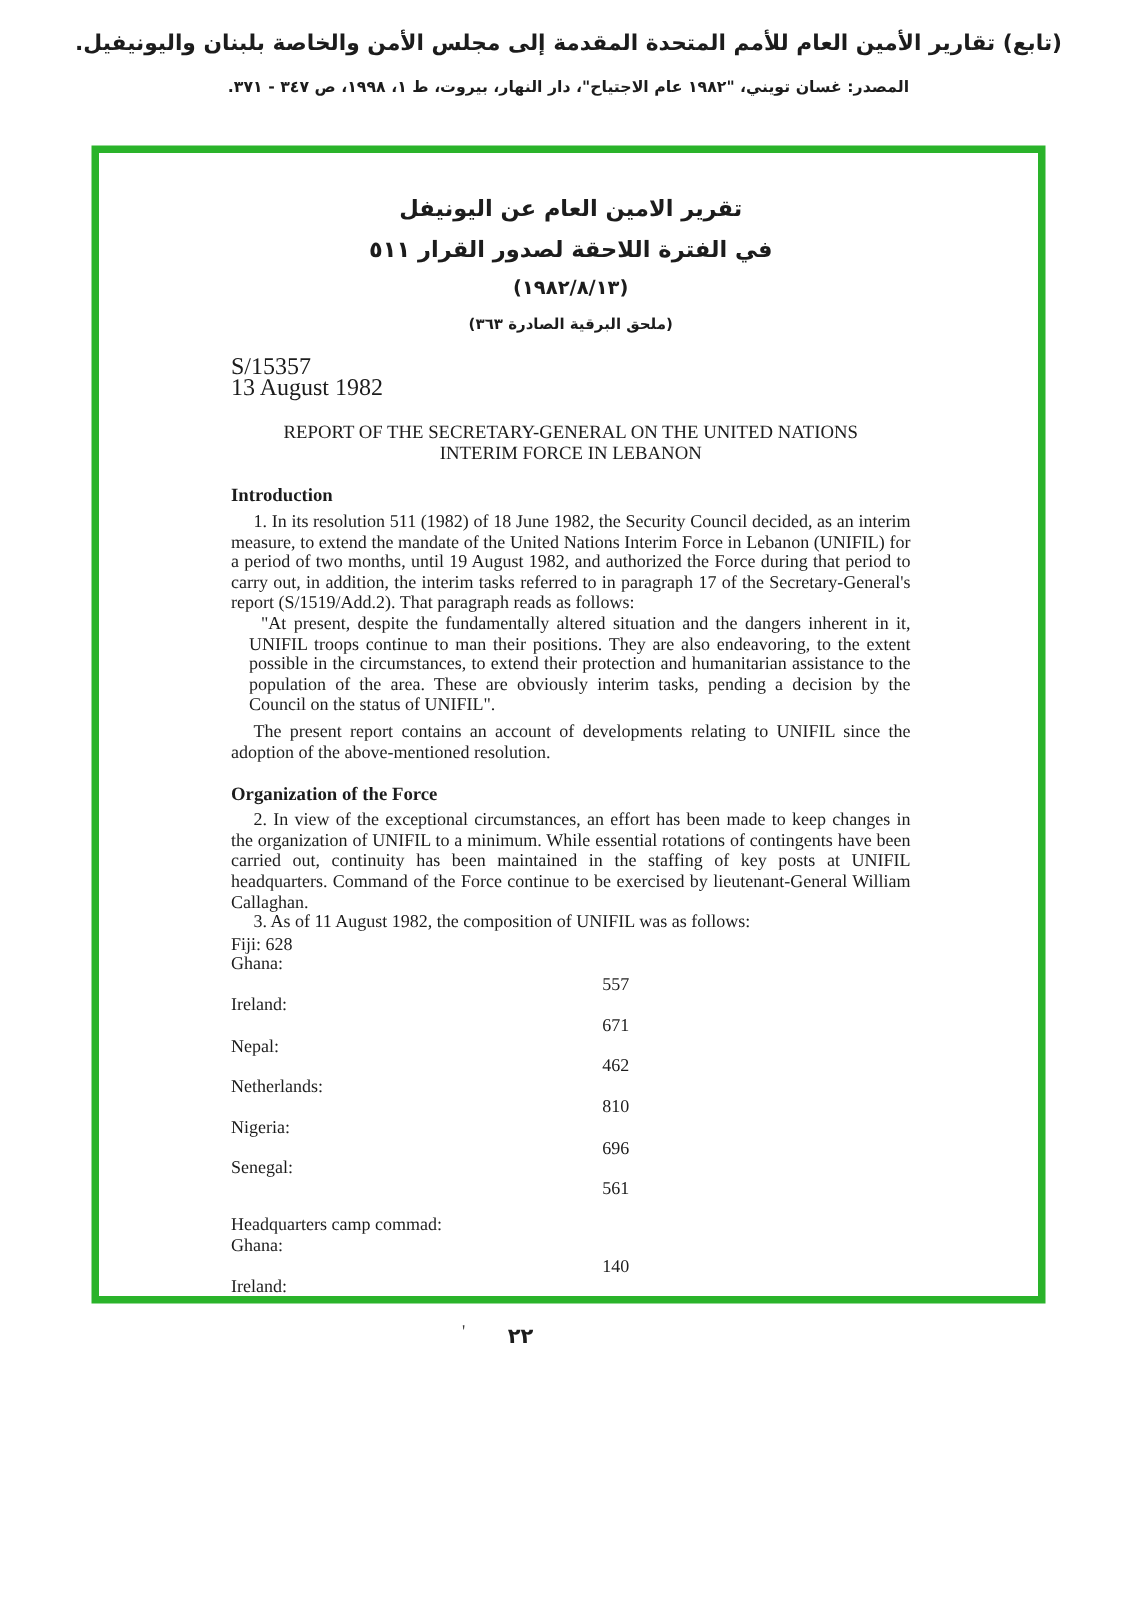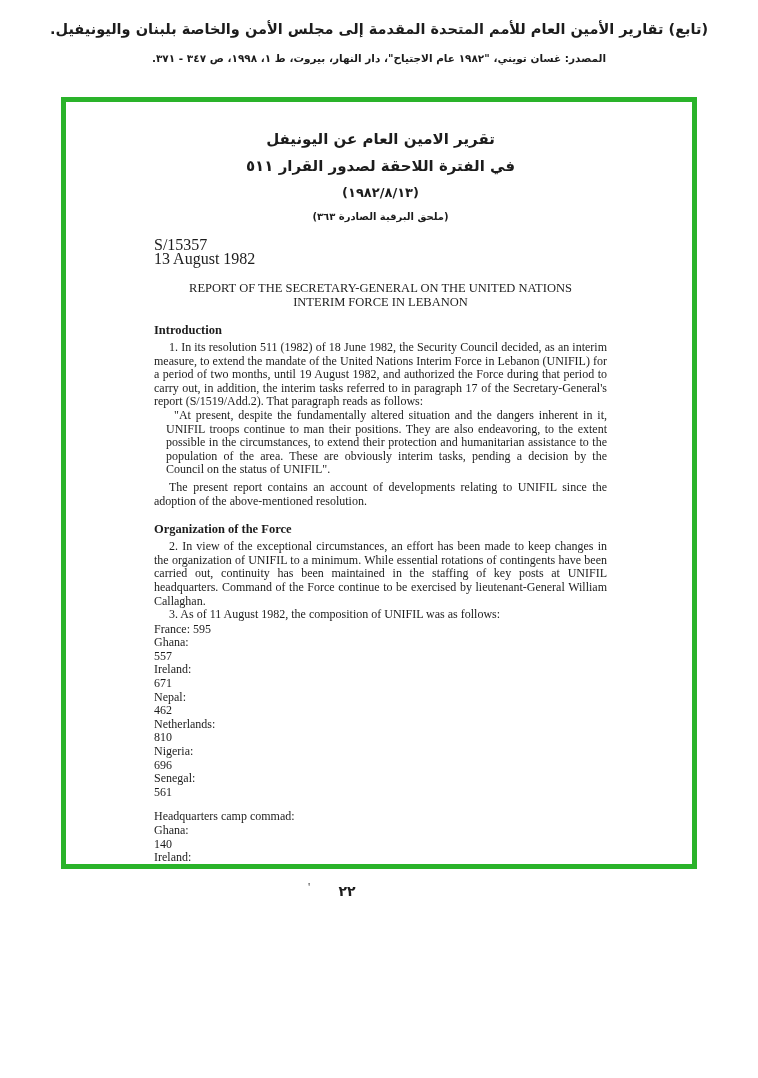--- a/index.html
+++ b/index.html
@@ -59,21 +59,21 @@
     text-align:justify;
     margin-top:4px;
   }
   .para.indent { text-indent:15px; }
   .quote { margin-left:12px; text-indent:8px; margin-top:0; }
 
   
   .comp { margin-top:1px; font-size:12px; line-height:13.6px; }
   .comp-line { white-space:pre; }
   .comp-row { display:flex; justify-content:space-between;flex-direction:column; }
-  .comp-row .num { text-align:left; }
+  .comp-row .num { text-align:center; }
   .comp-group { margin-top:11px; }
 
   
   .footer { position:relative; margin-top:13px; text-align:center; }
   .footer .pg {
     font-family:"DejaVu Sans", sans-serif;
     font-size:14px; font-weight:bold;
     display:inline-block; transform:translateX(-32px);
   }
   .footer .stray {
@@ -116,21 +116,21 @@
 
   <div class="para indent narrow">The present report contains an account of developments relating to UNIFIL since the adoption of the above-mentioned resolution.</div>
 
   <div class="section-heading narrow">Organization of the Force</div>
 
   <div class="para indent narrow">2. In view of the exceptional circumstances, an effort has been made to keep changes in the organization of UNIFIL to a minimum. While essential rotations of contingents have been carried out, continuity has been maintained in the staffing of key posts at UNIFIL headquarters. Command of the Force continue to be exercised by lieutenant-General William Callaghan.</div>
 
   <div class="para indent narrow" style="margin-top:0;">3. As of 11 August 1982, the composition of UNIFIL was as follows:</div>
 
   <div class="comp">
-    <div class="comp-line">France: 595</div>
+    <div class="comp-line">Fiji: 628</div>
 
     <div class="comp-row">
       <span>Ghana:</span>
       <span class="num">557</span>
     </div>
     <div class="comp-row">
       <span>Ireland:</span>
       <span class="num">671</span>
     </div>
     <div class="comp-row">

